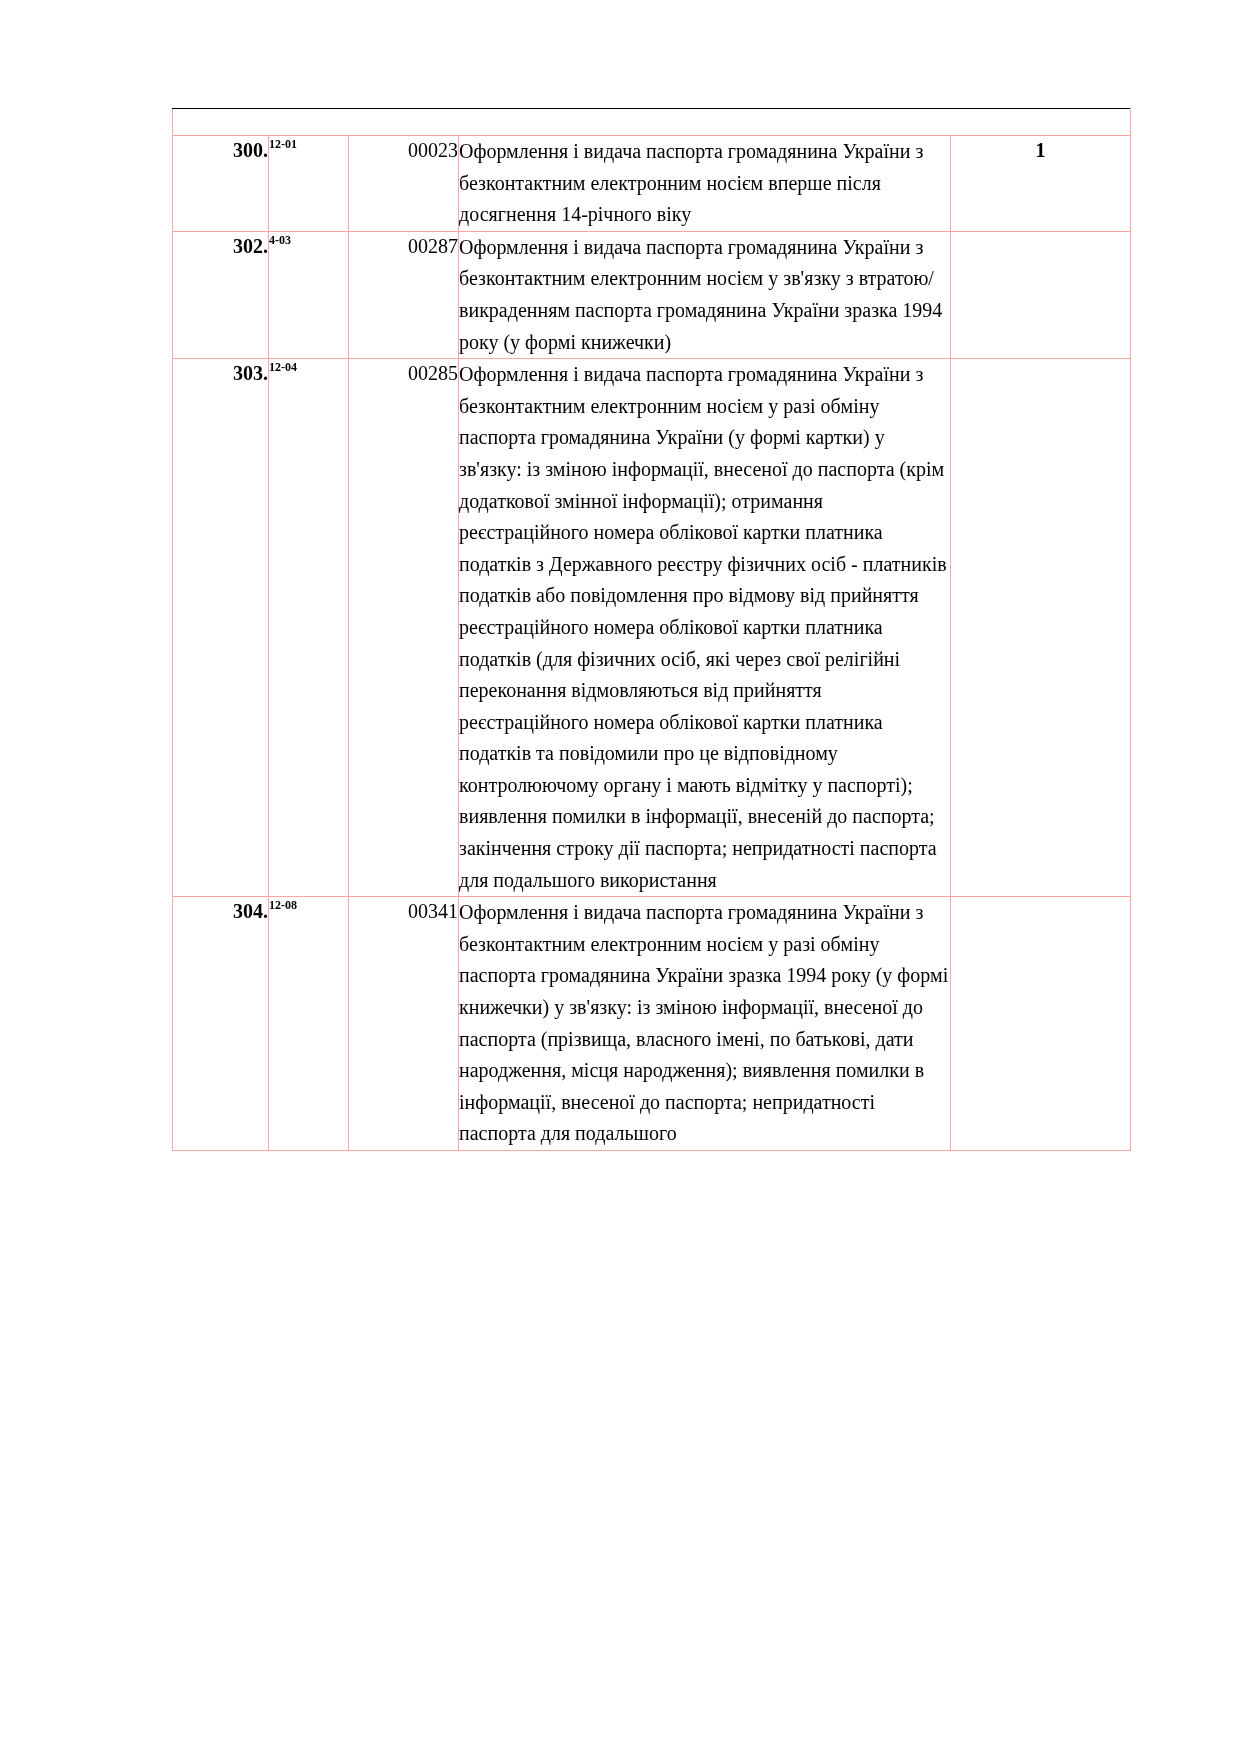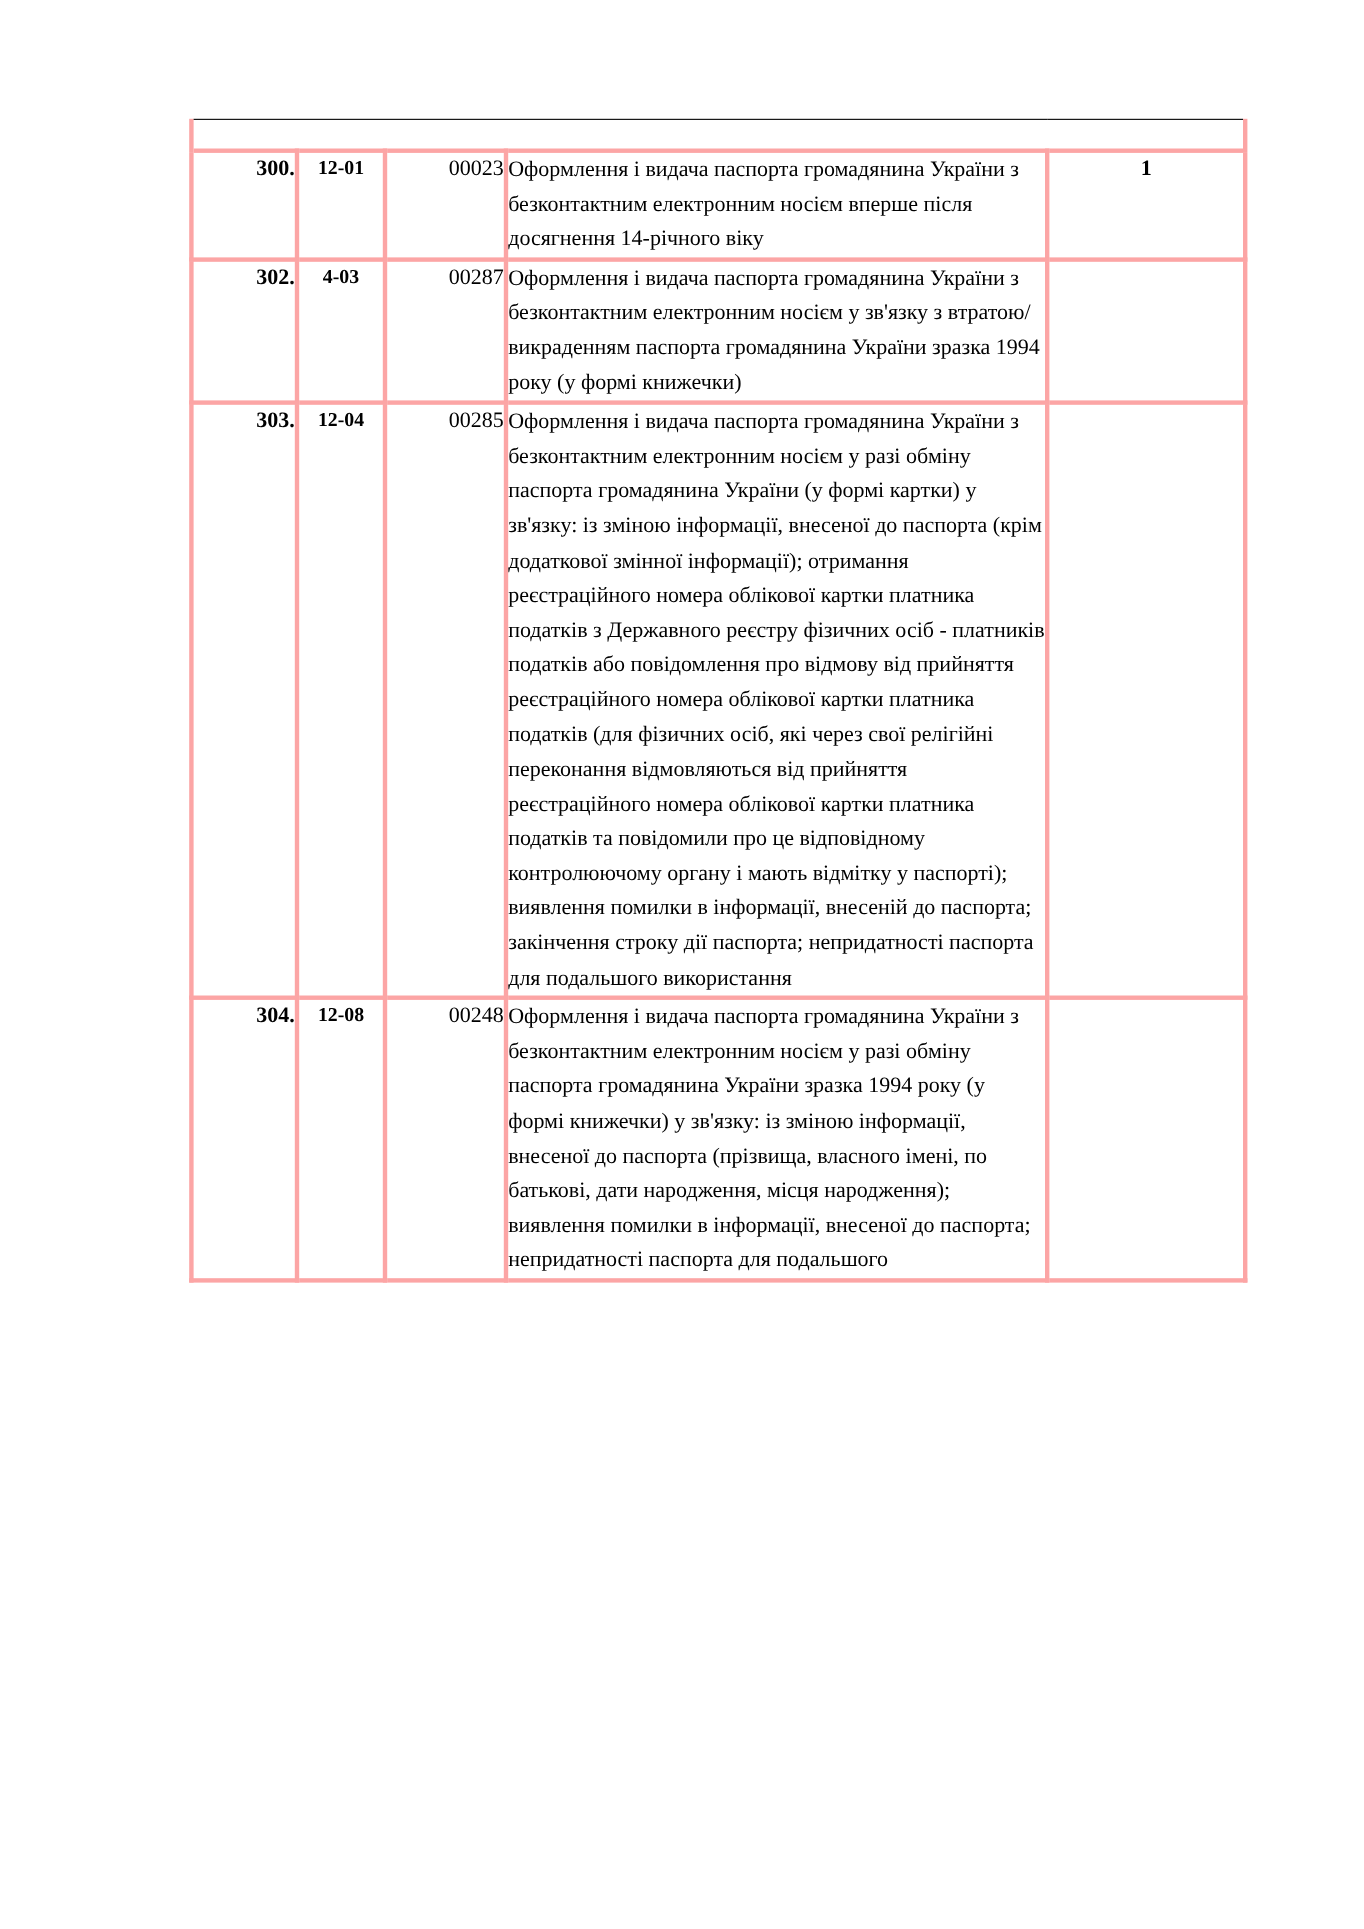--- a/index.html
+++ b/index.html
@@ -20,21 +20,21 @@
     height: 1754px;
     box-sizing: border-box;
     padding: 108px 110px 0 172px;
   }
   table.doc-table {
     border-collapse: collapse;
     width: 958px;
     table-layout: fixed;
   }
   table.doc-table td {
-    border: 4px solid #fca5a5;
+    border: 1px solid #fca5a5;
     vertical-align: top;
     padding: 0;
   }
   
   tr.strip td {
     height: 26px;
     border-bottom: none;
     border-top: 1px solid #000;
   }
   tr.strip td.first {
@@ -54,23 +54,23 @@
   col.c-qty   { width: 180px; }
 
   td.num {
     text-align: right;
     font-weight: bold;
     font-size: 20px;
     padding: 12px 12px 10px 6px;
     line-height: 1.45;
   }
   td.code {
-    text-align: center;
+    text-align: left;
     font-weight: bold;
-    font-size: 18px;
+    font-size: 12px;
     padding: 12px 4px 10px 4px;
     line-height: 1.45;
   }
   td.id {
     text-align: right;
     font-size: 20px;
     padding: 12px 4px 10px 4px;
     line-height: 1.45;
   }
   td.name {
@@ -132,19 +132,19 @@
         <td class="num">303.</td>
         <td class="code">12-04</td>
         <td class="id">00285</td>
         <td class="name">Оформлення і видача паспорта громадянина України з безконтактним електронним носієм у разі обміну паспорта громадянина України (у формі картки) у зв'язку: із зміною інформації, внесеної до паспорта (крім додаткової змінної інформації); отримання реєстраційного номера облікової картки платника податків з Державного реєстру фізичних осіб - платників податків або повідомлення про відмову від прийняття реєстраційного номера облікової картки платника податків (для фізичних осіб, які через свої релігійні переконання відмовляються від прийняття реєстраційного номера облікової картки платника податків та повідомили про це відповідному контролюючому органу і мають відмітку у паспорті); виявлення помилки в інформації, внесеній до паспорта; закінчення строку дії паспорта; непридатності паспорта для подальшого використання</td>
         <td class="qty"></td>
       </tr>
 
       <tr class="cut">
         <td class="num">304.</td>
         <td class="code">12-08</td>
-        <td class="id">00248</td>
+        <td class="id">00341</td>
         <td class="name">Оформлення і видача паспорта громадянина України з безконтактним електронним носієм у разі обміну паспорта громадянина України зразка 1994 року (у формі книжечки) у зв'язку: із зміною інформації, внесеної до паспорта (прізвища, власного імені, по батькові, дати народження, місця народження); виявлення помилки в інформації, внесеної до паспорта; непридатності паспорта для подальшого</td>
         <td class="qty"></td>
       </tr>
     </tbody>
   </table>
 </div>
 
 </body></html>

